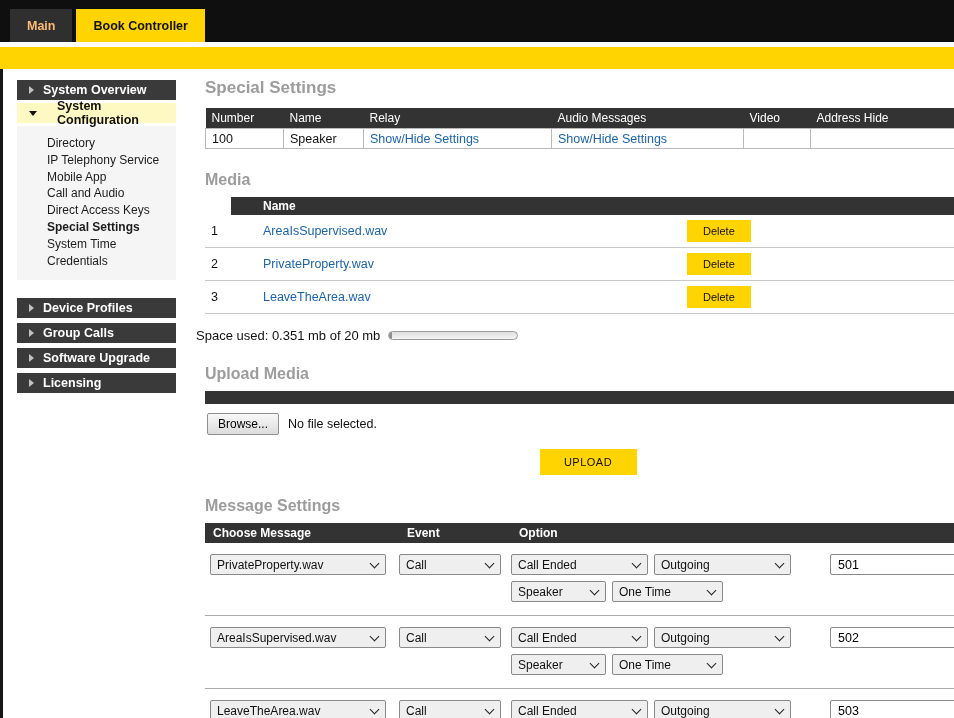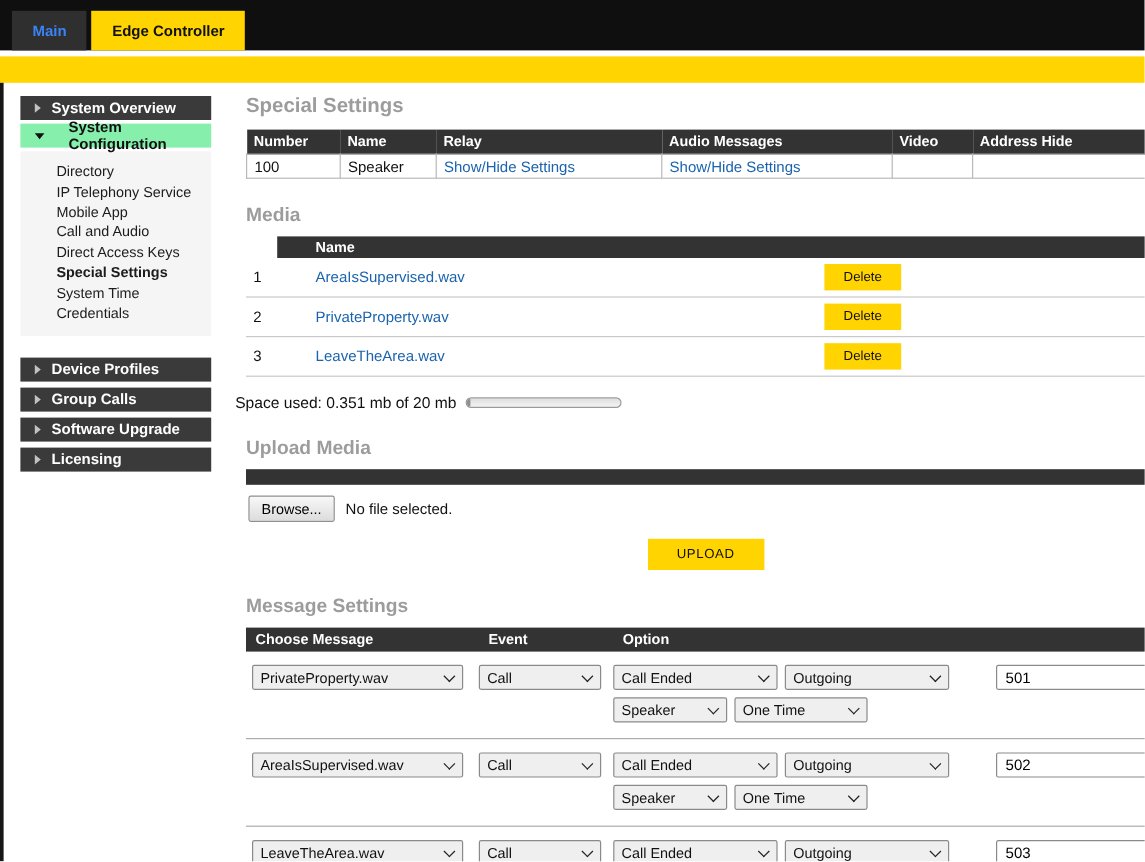--- a/index.html
+++ b/index.html
@@ -3,49 +3,49 @@
 <meta charset="utf-8">
 <style>
   * { box-sizing: border-box; margin: 0; padding: 0; }
   html,body { background:#fff; }
   body { font-family: "Liberation Sans", sans-serif; color:#111; }
   .page { position:relative; width:954px; height:718px; background:#fff; overflow:hidden; }
 
   
   .topbar { height:42px; background:#0f0f0f; display:flex; align-items:flex-end; padding-left:10px; gap:4px; }
   .tab { height:33px; display:flex; align-items:center; padding:0 17px; font-size:12.5px; font-weight:bold; cursor:pointer; }
-  .tab-dark { background:#2f2f2f; color:#3b82f6; }
+  .tab-dark { background:#2f2f2f; color:#fdba74; }
   .tab-active { background:#ffd400; color:#111; }
   .yellow-strip { height:22px; background:#ffd400; margin-top:5px; }
   .left-edge { position:absolute; left:0; top:69px; bottom:0; width:3px; background:#161616; }
 
   
   .layout { display:flex; align-items:flex-start; }
   .sidebar { width:159px; margin:11px 0 0 17px; flex-shrink:0; }
   .content { flex:1; margin-left:29px; margin-right:6px; padding-top:9px; }
 
   
   .nav-btn { height:20px; display:flex; align-items:center; gap:9px; padding-left:12px;
              font-size:12.5px; font-weight:bold; margin-bottom:3px; cursor:pointer; }
   .nav-dark { background:#3a3a3a; color:#fff; }
-  .nav-yellow { background:#86efac; color:#111;gap:20px; }
+  .nav-yellow { background:#fef9c3; color:#111;gap:20px; }
   .tri-right { width:0; height:0; border-left:5px solid #c2c2c2; border-top:4px solid transparent; border-bottom:4px solid transparent; }
   .tri-down { width:0; height:0; border-top:5px solid #111; border-left:4px solid transparent; border-right:4px solid transparent; }
   .submenu { background:#f5f5f5; padding:9px 0 11px; margin-bottom:18px; }
   .submenu-item { font-size:12px; line-height:16.8px; padding-left:30px; color:#1c1c1c; cursor:pointer; }
   .submenu-item.active { font-weight:bold; }
   .nav-group .nav-btn { margin-bottom:5px; }
 
   
   .h-main { font-size:17px; font-weight:bold; color:#9c9c9c; margin-bottom:10px; }
   .h-sub  { font-size:16px; font-weight:bold; color:#9c9c9c; margin:22px 0 8px; }
 
   
   table.settings { width:100%; border-collapse:collapse; }
-  table.settings th { background:#333; color:#fff; font-size:12px; text-align:left; padding:3px 6px; font-weight:bold; }
+  table.settings th { background:#333; color:#fff; font-size:12px; text-align:left; padding:3px 6px; font-weight:normal; }
   table.settings td { border:1px solid #b9b9b9; font-size:12.5px; padding:2px 6px; height:20px; background:#fff; }
   a.lnk { color:#1b64ad; text-decoration:none; cursor:pointer; }
 
   
   .media-header { display:flex; }
   .media-header .spacer { width:26px; }
   .media-header .bar { flex:1; background:#333; color:#fff; font-size:12px; font-weight:bold; padding:2px 6px 2px 32px; }
   .media-row { display:flex; align-items:center; height:33px; border-bottom:1px solid #c9c9c9; font-size:12.5px; }
   .media-row .idx { width:26px; padding-left:6px; }
   .media-row .fname { width:456px; padding-left:32px; }
@@ -84,21 +84,21 @@
   input.num { width:141px; height:21px; border:1px solid #8a8a8a; border-radius:2px; font-family:"Liberation Sans",sans-serif;
               font-size:12.5px; padding:0 7px;margin-left:33px; }
 </style>
 </head>
 <body>
 
 <div class="page">
 
   <header class="topbar">
     <div class="tab tab-dark">Main</div>
-    <div class="tab tab-active">Edge Controller</div>
+    <div class="tab tab-active">Book Controller</div>
   </header>
   <div class="yellow-strip"></div>
   <div class="left-edge"></div>
 
   <div class="layout">
 
     <aside class="sidebar">
       <div class="nav-btn nav-dark">
         <span class="tri-right"></span>
         <span>System Overview</span>

